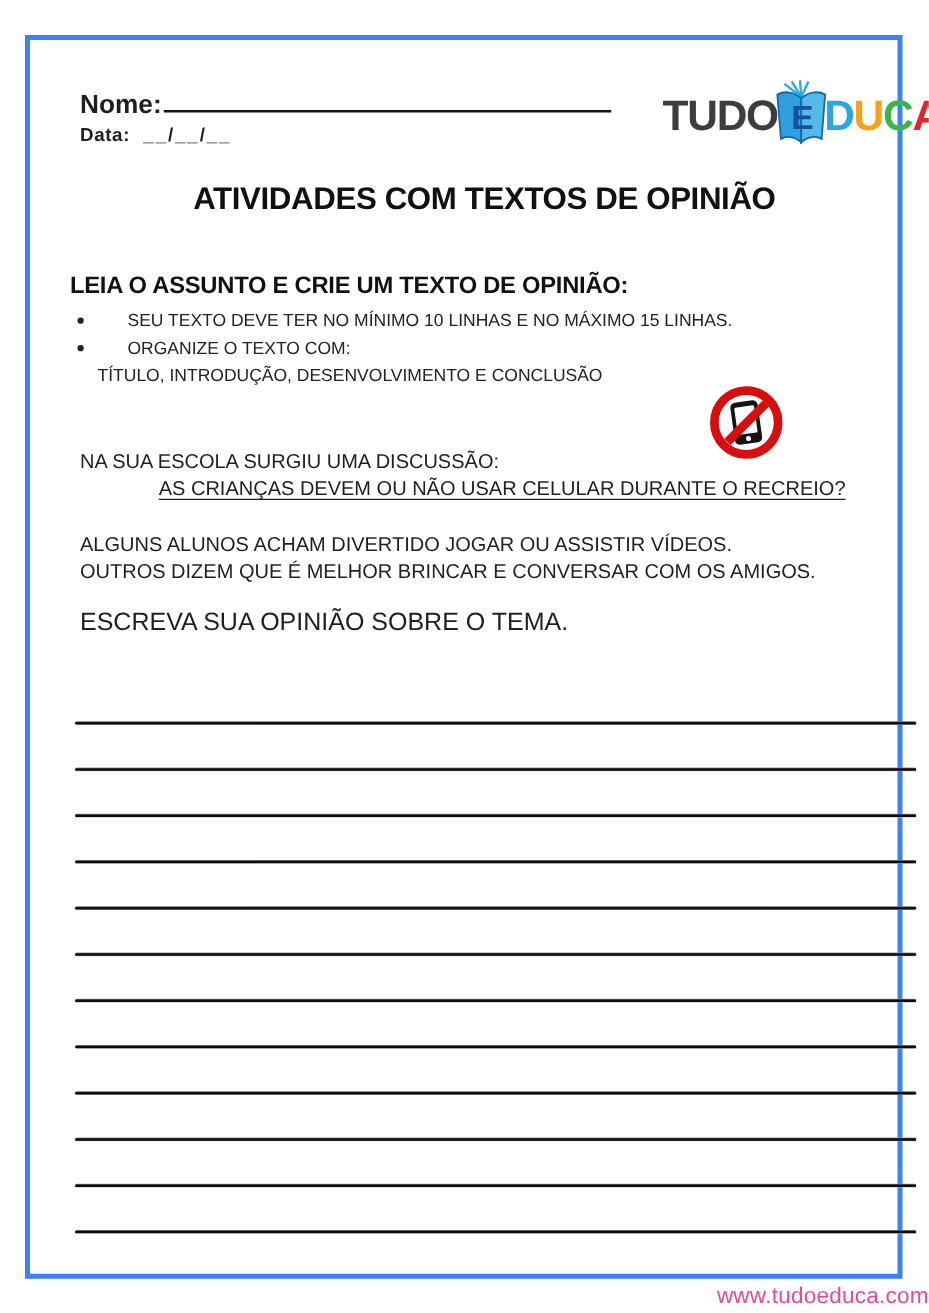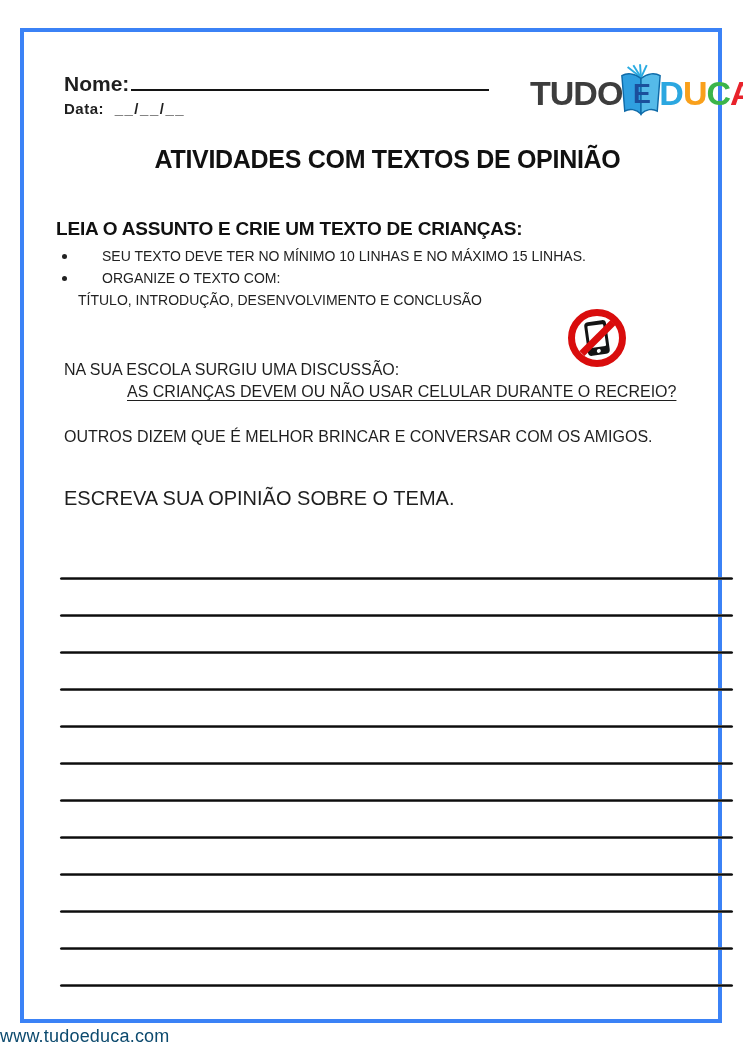--- a/index.html
+++ b/index.html
@@ -48,22 +48,22 @@
   .question { position:absolute; left:103px; top:351px; font-size:16px; text-decoration:underline;
               text-underline-offset:3px; }
   .para { position:absolute; left:40px; top:394px; font-size:16px; line-height:21px; }
   .task { position:absolute; left:40px; top:455px; font-size:20px; }
 
   
   .writing-area { position:absolute; left:36px; top:545px; width:673px; height:420px; }
   .write-line { position:absolute; left:0; width:100%; height:3px; border-radius:2px;
                 background:linear-gradient(180deg,#8f8f8f 0%,#0d0d0d 35%,#0d0d0d 75%,#b5b5b5 100%); }
 
-  .footer { position:absolute; left:0; top:1026px; width:100%; text-align:left;
-            font-size:18px; color:#0c4a6e; letter-spacing:.2px; }
+  .footer { position:absolute; left:0; top:1026px; width:100%; text-align:right;
+            font-size:18px; color:#ec4899; letter-spacing:.2px; }
 </style>
 </head>
 <body>
 
 <div class="frame">
 
   <div class="name-row">
     <span>Nome:</span><span class="name-line"></span>
   </div>
 
@@ -81,21 +81,21 @@
             <path d="M23 15 L29 2"></path>
         </g>
         <path d="M23 16 C16 10 8 10 3 13 L6 50 C11 47 18 48 23 53 Z" fill="#2f9fe0" stroke="#0e6aa8" stroke-width="1.5"></path>
         <path d="M23 16 C30 10 38 10 43 13 L40 50 C35 47 28 48 23 53 Z" fill="#55bae9" stroke="#0e6aa8" stroke-width="1.5"></path>
         <text x="24" y="42" text-anchor="middle" font-size="28" font-weight="bold" fill="#1b4f9c">E</text>
       </svg></span><span class="logo-letter" style="color: rgb(43, 167, 224);">D</span><span class="logo-letter" style="color: rgb(249, 160, 27);">U</span><span class="logo-letter" style="color: rgb(59, 181, 74);">C</span><span class="logo-letter" style="color: rgb(232, 34, 43);">A</span>
   </div>
 
   <div class="title">ATIVIDADES COM TEXTOS DE OPINIÃO</div>
 
-  <div class="heading">LEIA O ASSUNTO E CRIE UM TEXTO DE CRIANÇAS:</div>
+  <div class="heading">LEIA O ASSUNTO E CRIE UM TEXTO DE OPINIÃO:</div>
 
   <div class="bullets">
     <div class="b-row">
       <span class="b-dot"></span>
       <span>SEU TEXTO DEVE TER NO MÍNIMO 10 LINHAS E NO MÁXIMO 15 LINHAS.</span>
     </div>
     <div class="b-row">
       <span class="b-dot"></span>
       <span>ORGANIZE O TEXTO COM:</span>
     </div>
@@ -108,20 +108,21 @@
       <span class="np-dot"></span>
     </span>
     <span class="np-ring"></span>
     <span class="np-slash"></span>
   </div>
 
   <div class="intro">NA SUA ESCOLA SURGIU UMA DISCUSSÃO:</div>
   <div class="question">AS CRIANÇAS DEVEM OU NÃO USAR CELULAR DURANTE O RECREIO?</div>
 
   <div class="para">
+    <div>ALGUNS ALUNOS ACHAM DIVERTIDO JOGAR OU ASSISTIR VÍDEOS.</div>
     <div>OUTROS DIZEM QUE É MELHOR BRINCAR E CONVERSAR COM OS AMIGOS.</div>
   </div>
 
   <div class="task">ESCREVA SUA OPINIÃO SOBRE O TEMA.</div>
 
   <div class="writing-area">
       <div class="write-line" style="top: 0px;"></div>
       <div class="write-line" style="top: 37px;"></div>
       <div class="write-line" style="top: 74px;"></div>
       <div class="write-line" style="top: 111px;"></div>

